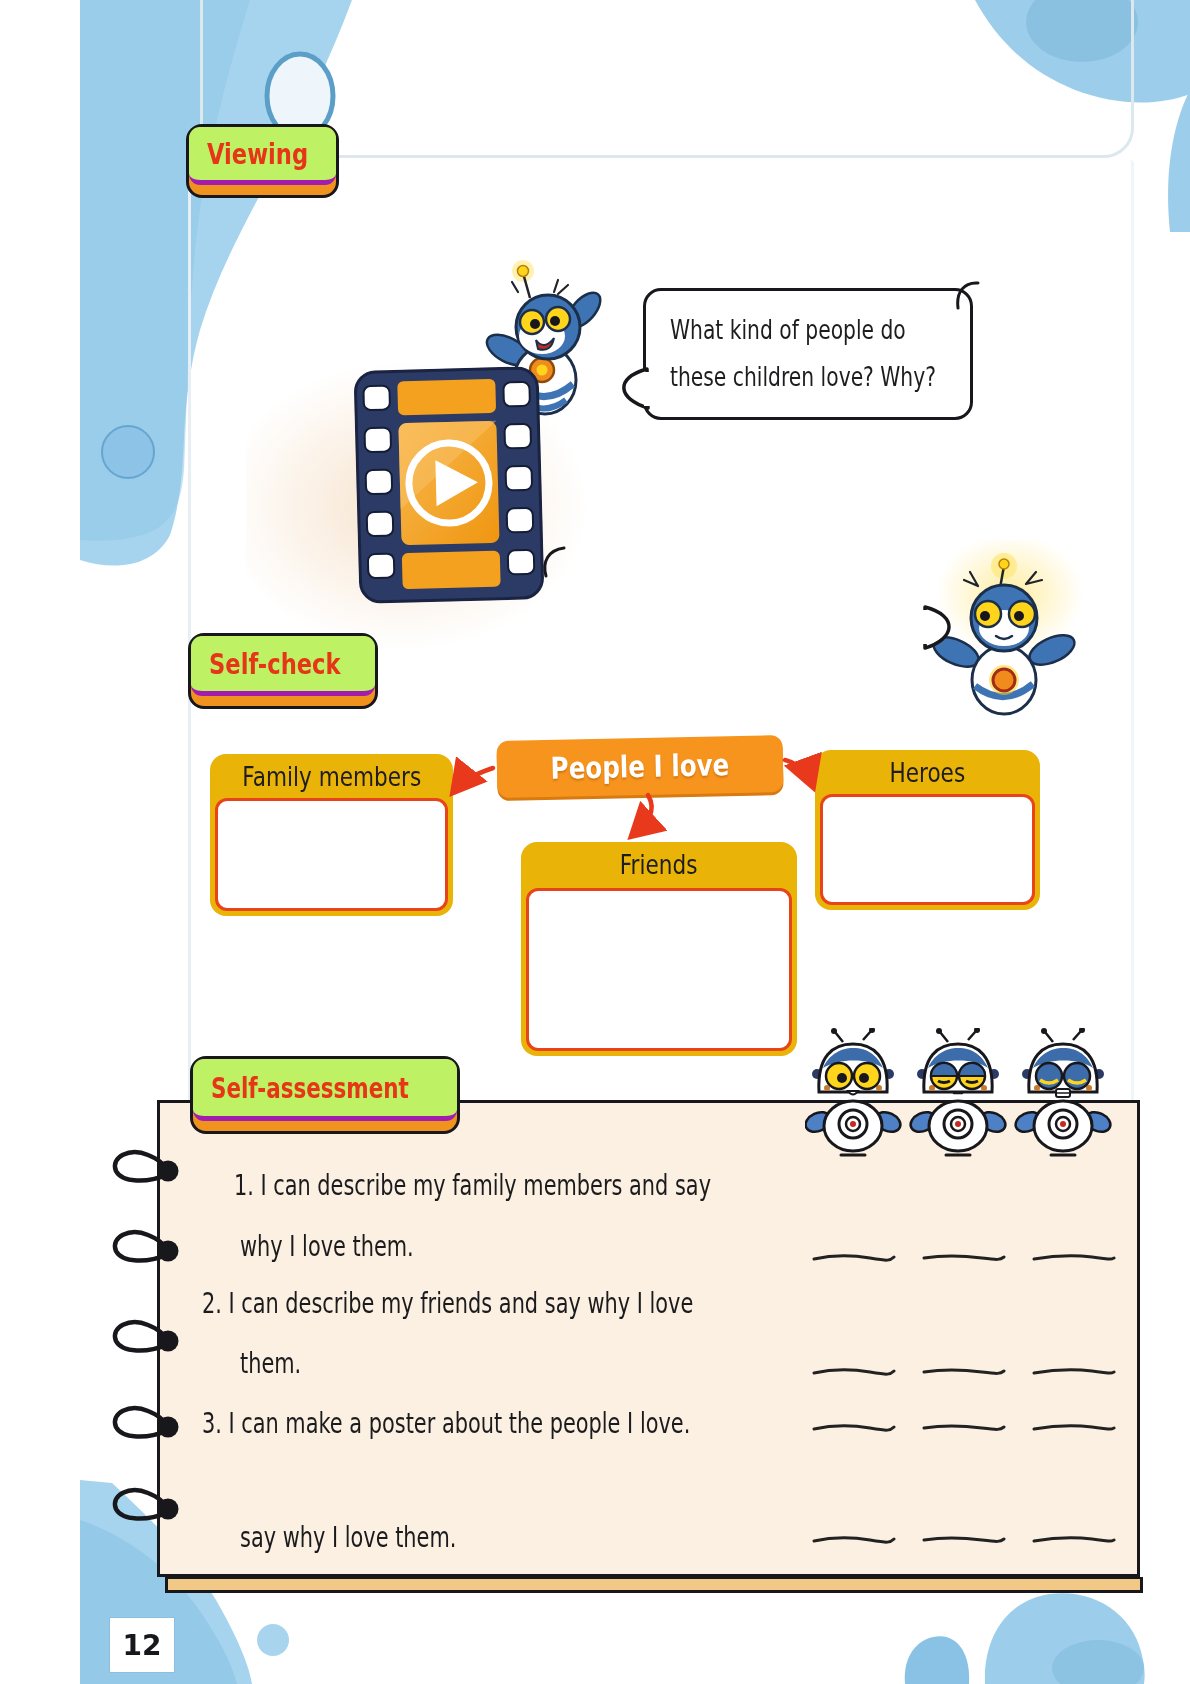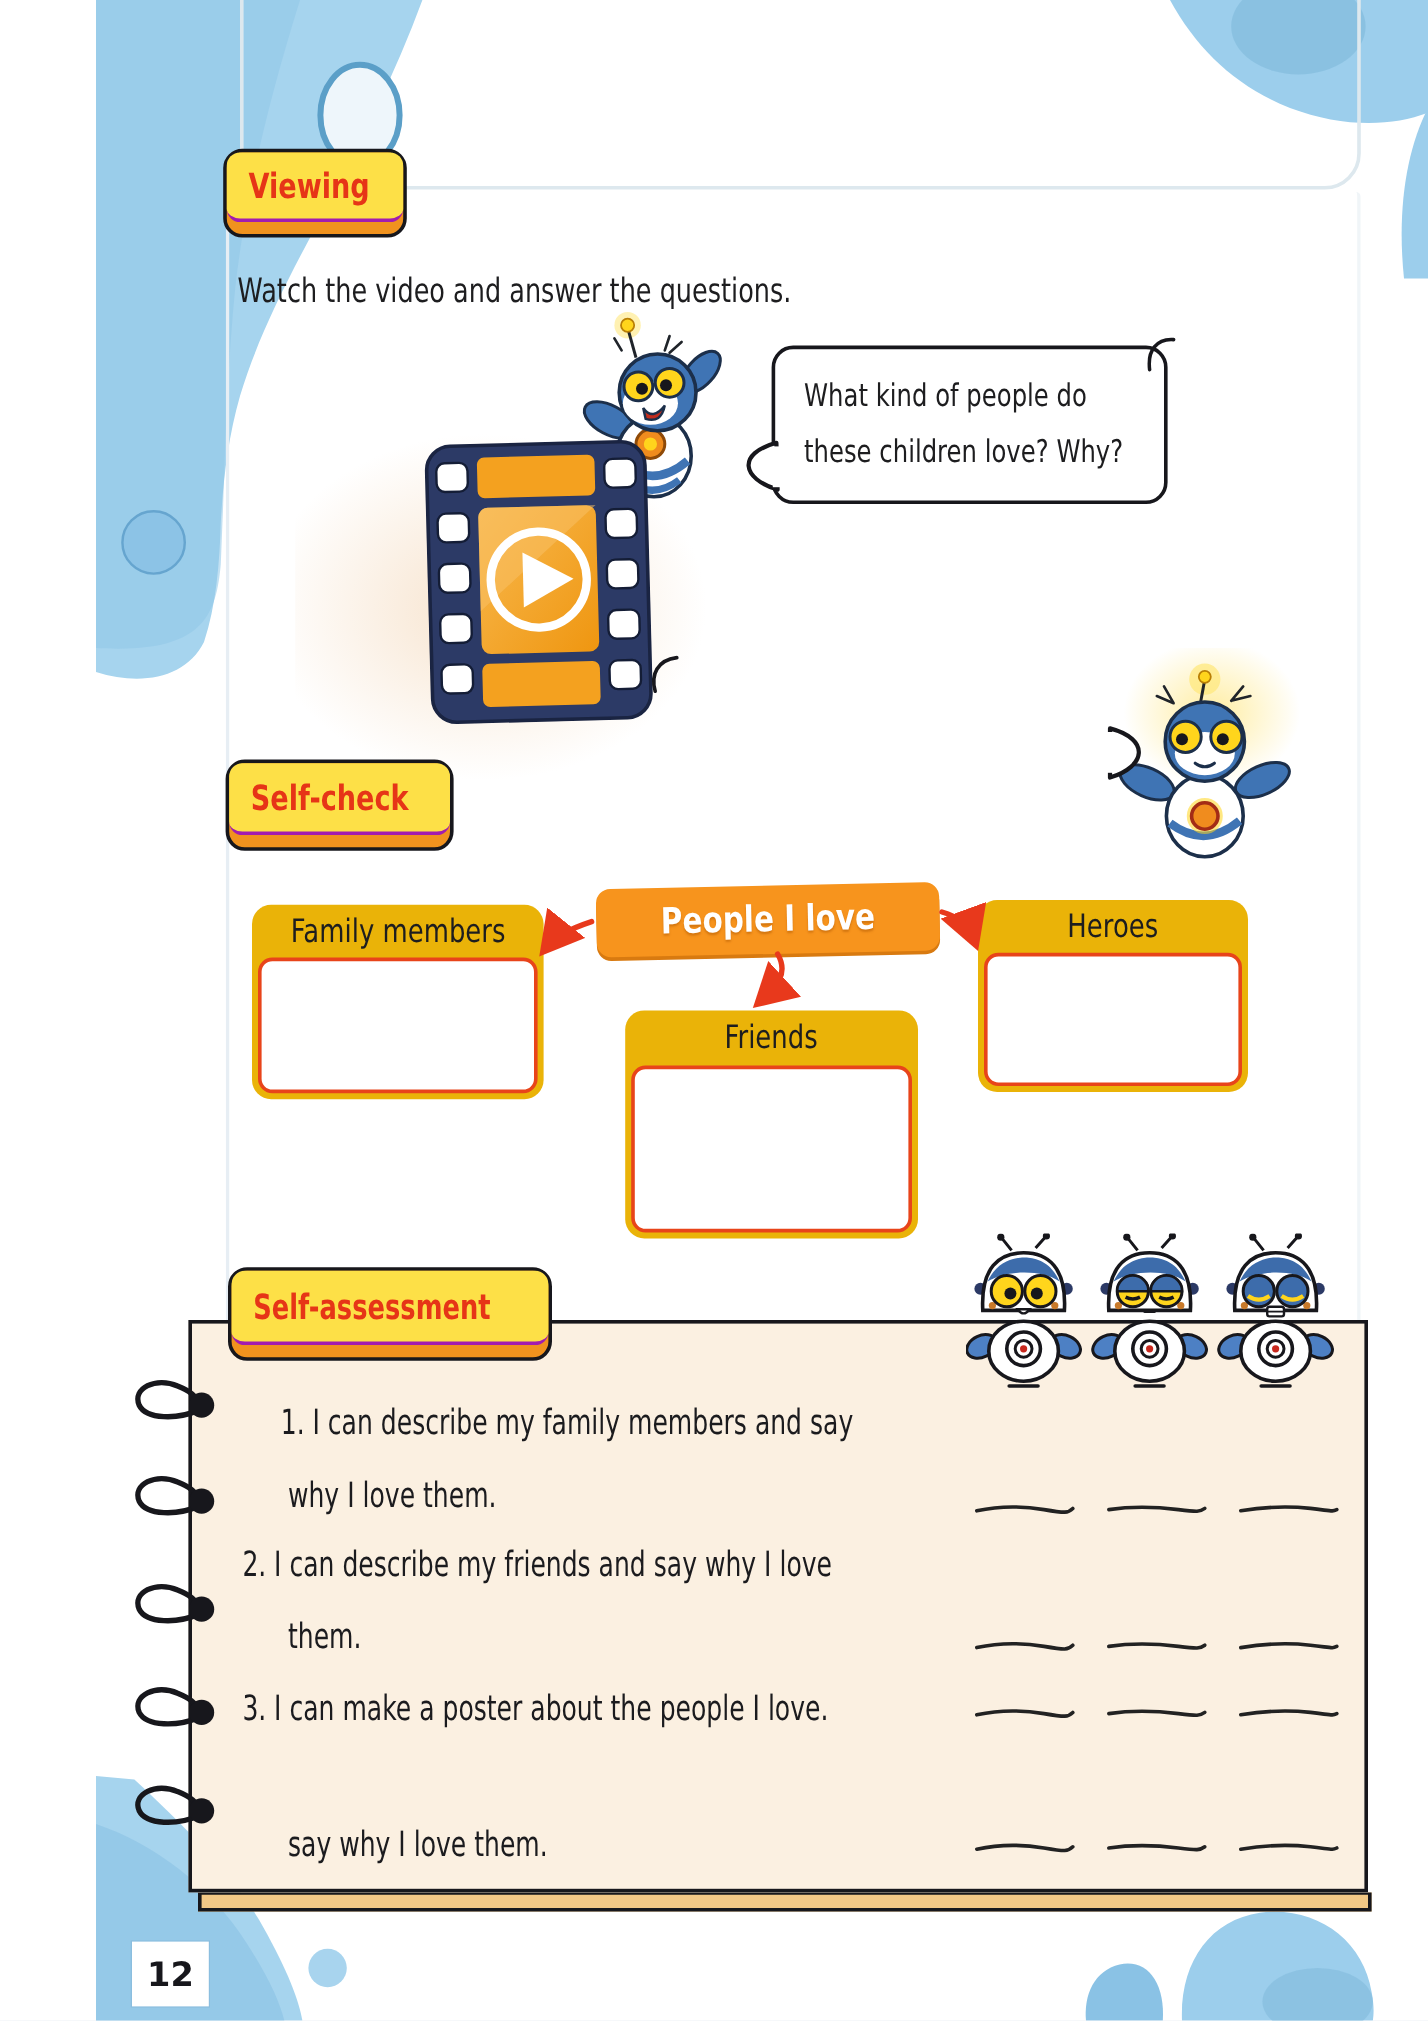--- a/index.html
+++ b/index.html
@@ -7,21 +7,21 @@
         font-family:"DejaVu Sans",sans-serif;color:#1d1d1f;}
   .abs{position:absolute;}
   svg{display:block;}
   
   .prev-card{position:absolute;left:200px;top:-60px;width:928px;height:212px;
              border:3px solid #dde8ee;border-radius:30px;}
   .content-card{position:absolute;left:188px;top:160px;width:940px;height:1360px;
                 border-left:3px solid #e7eef4;border-right:3px solid #f0f5f8;border-radius:4px;}
   
   .tab{position:absolute;background:#f0921e;border:3.5px solid #17171c;border-radius:16px;z-index:8;}
-  .tab-white{background:#fde047;border-radius:11px;border-bottom:3px solid #a21caf;
+  .tab-white{background:#bef264;border-radius:11px;border-bottom:5px solid #a21caf;
              height:calc(100% - 10px);display:flex;align-items:center;padding:0 18px;box-sizing:border-box;}
   .tab-label{color:#e63517;font-weight:bold;font-size:29px;white-space:nowrap;
              transform:scaleX(0.78);transform-origin:0 50%;}
   
   .bt{font-size:28px;white-space:nowrap;}
   .sx{display:inline-block;transform:scaleX(0.76);transform-origin:0 50%;white-space:nowrap;}
   
   .bubble{position:absolute;background:#fff;border:3.5px solid #17171c;border-radius:18px;
           box-sizing:border-box;padding:16px 0 0 24px;z-index:5;}
   .bubble .line{font-size:26px;line-height:47px;white-space:nowrap;
@@ -82,23 +82,20 @@
 
   <div class="prev-card"></div>
   <div class="content-card"></div>
 
   <div class="tab" style="left:186px;top:124px;width:147px;height:68px;">
     <div class="tab-white">
       <span class="tab-label">Viewing</span>
     </div>
   </div>
 
-  <div class="abs bt" style="left:198px;top:226px;z-index:4;">
-    <span class="sx">Watch the video and answer the questions.</span>
-  </div>
 
   <div class="glow-film"></div>
 
   <svg class="abs" style="left:468px;top:258px;z-index:2;" width="140" height="180" viewBox="0 0 140 180">
     <circle cx="55" cy="13" r="11" fill="#ffe87e" opacity="0.6"></circle>
     <path d="M62,40 L55,15" stroke="#20242a" stroke-width="2.5" fill="none"></path>
     <circle cx="55" cy="13" r="5.5" fill="#ffd51c" stroke="#b97f06" stroke-width="1.5"></circle>
     <path d="M86,34 l4,-12 M90,36 l10,-9 M50,34 l-6,-10" stroke="#20242a" stroke-width="2.2" fill="none" stroke-linecap="round"></path>
     <ellipse cx="116" cy="52" rx="21" ry="11" fill="#3f74b4" stroke="#1c2f4a" stroke-width="2.5" transform="rotate(-48 116 52)"></ellipse>
     <ellipse cx="40" cy="92" rx="23" ry="12" fill="#3f74b4" stroke="#1c2f4a" stroke-width="2.5" transform="rotate(28 40 92)"></ellipse>
@@ -194,21 +191,21 @@
   </div>
 
   <div class="node" style="left:210px;top:754px;width:243px;height:162px;">
     <div class="node-label"><span>Family members</span></div>
     <div class="node-body" style="top:44px;"></div>
   </div>
   <div class="node" style="left:815px;top:750px;width:225px;height:160px;">
     <div class="node-label"><span>Heroes</span></div>
     <div class="node-body" style="top:44px;"></div>
   </div>
-  <div class="node" style="left:521px;top:842px;width:244px;height:190px;">
+  <div class="node" style="left:521px;top:842px;width:244px;height:214px;padding-left:32px;">
     <div class="node-label"><span>Friends</span></div>
     <div class="node-body" style="top:46px;"></div>
   </div>
   <div class="center-badge">
     <span>People I love</span>
   </div>
   <svg class="abs" style="left:430px;top:730px;z-index:6;" width="420" height="120" viewBox="0 0 420 120">
     <defs>
       <marker id="ah" markerWidth="9" markerHeight="9" refX="6" refY="4.5" orient="auto">
         <path d="M0,0 L8,4.5 L0,9 Z" fill="#e8391c"></path>

